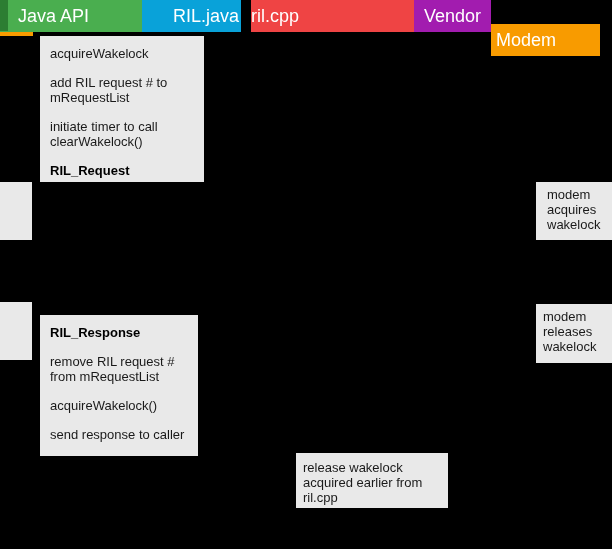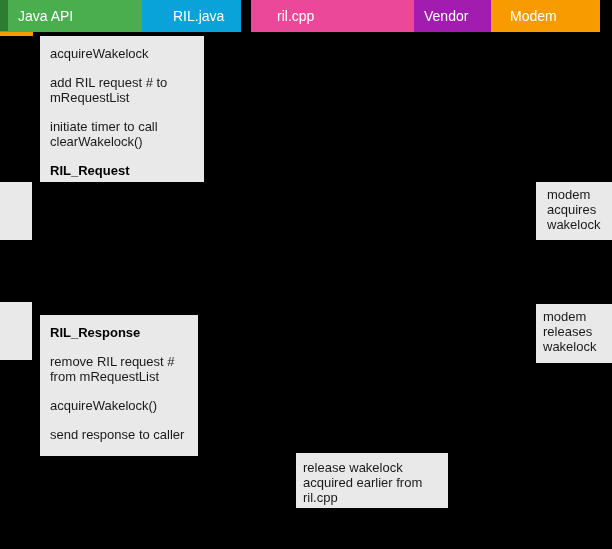--- a/index.html
+++ b/index.html
@@ -6,28 +6,28 @@
   .stage{
     position:relative;
     width:612px;height:549px;
     background:#000;
     overflow:hidden;
     font-family:"Liberation Sans",sans-serif;
   }
   
   .hseg{
     position:absolute;top:0;height:32px;
-    line-height:32px;font-size:14px;color:#fff;
+    line-height:32px;font-size:18px;color:#fff;
     white-space:nowrap;box-sizing:border-box;
   }
   .hseg-java   {left:0;   width:142px;background:#4aae4f;padding-left:18px;z-index:2;}
   .hseg-riljava{left:142px;width:99px;background:#09a2d9;padding-left:31px;z-index:2;}
-  .hseg-rilcpp {left:251px;width:163px;background:#ec4899;padding-left:26px;z-index:2;}
+  .hseg-rilcpp {left:251px;width:163px;background:#ef4444;padding-left:0;z-index:2;}
   .hseg-vendor {left:414px;width:77px; background:#a21caf;padding-left:10px;z-index:2;}
-  .hseg-modem  {left:491px;width:109px;background:#f89b00;padding-left:19px;z-index:2;}
+  .hseg-modem  {left:491px;width:109px;background:#f89b00;padding-left:5px;z-index:2;margin-top:24px;}
   .accent-darkgreen{
     position:absolute;left:0;top:0;width:8px;height:31px;
     background:#2c7d32;z-index:3;
   }
   .accent-orange{
     position:absolute;left:0;top:31px;width:33px;height:5px;
     background:#f89b00;z-index:1;
   }
   
   .note{

